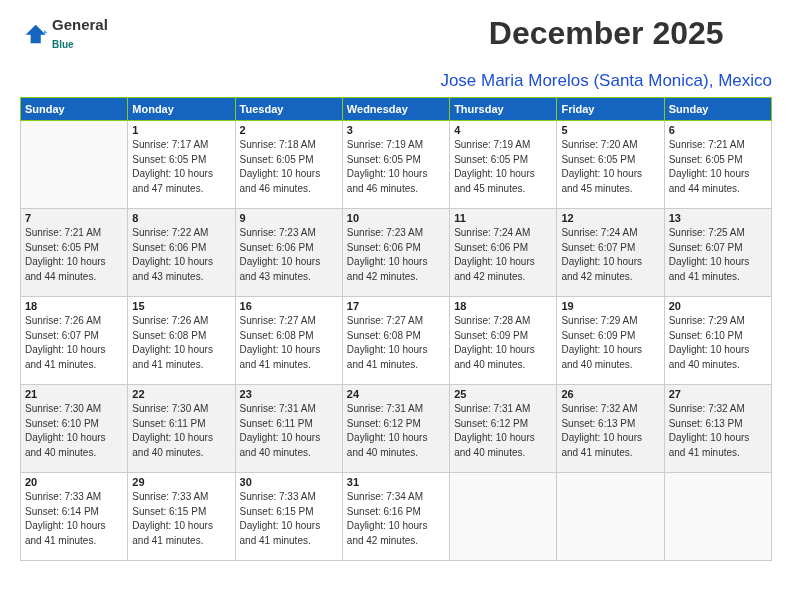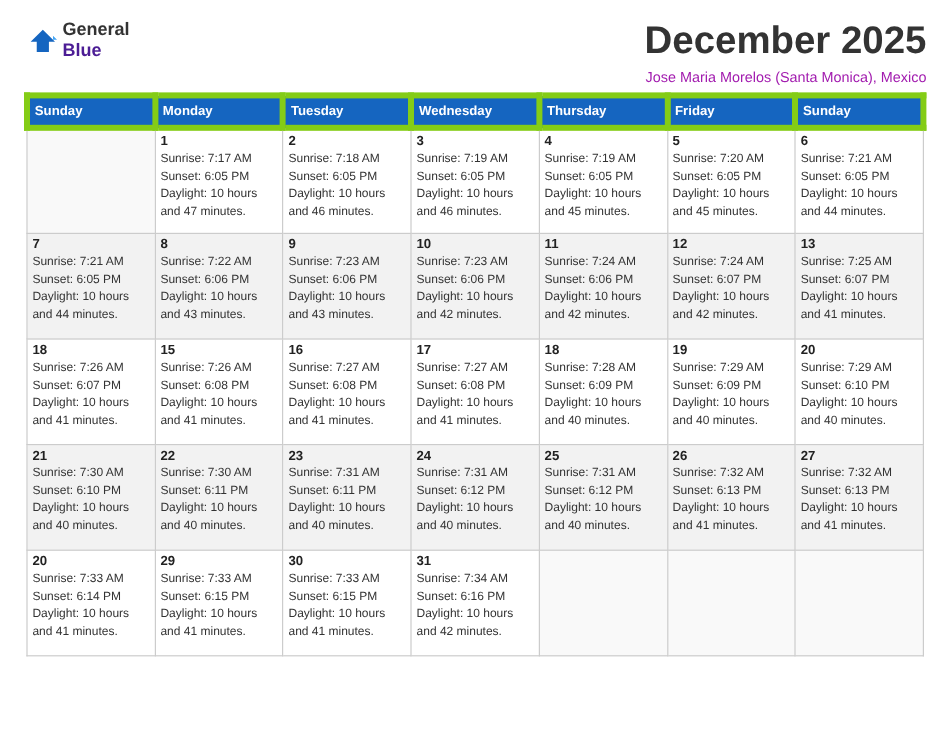--- a/index.html
+++ b/index.html
@@ -35,38 +35,38 @@
       text-align: right;
     }
     .month-title {
       font-size: 32px;
       font-weight: bold;
       color: #333;
       line-height: 1.1;
       text-align: center;
     }
     .location-title {
-      font-size: 12px;
-      color: #a21caf;
-      margin-top: 6px;
+      font-size: 17px;
+      color: #1d4ed8;
+      margin-top: 20px;
     }
     .calendar {
       width: 100%;
       border-collapse: collapse;
       margin-top: 6px;
       font-size: 9.5px;
     }
     .calendar th {
       background: #1565c0;
       color: #fff;
       padding: 5px 4px;
       text-align: left;
       font-size: 11px;
       font-weight: bold;
-      border: 5px solid #84cc16;
+      border: 1px solid #84cc16;
     }
     .calendar td {
       border: 1px solid #ccc;
       vertical-align: top;
       padding: 3px 4px;
       width: calc(100% / 7);
       min-height: 75px;
       height: 88px;
       background: #fff;
     }
@@ -94,21 +94,21 @@
 <div class="page">
   <div class="header-top">
     <div class="logo">
       <svg class="logo-icon" width="32" height="26" viewBox="0 0 32 26">
         <rect x="0" y="0" width="32" height="26" fill="white"></rect>
         <polygon points="18,2 30,14 24,14 24,24 12,24 12,14 6,14" fill="#1565c0"></polygon>
         <polygon points="22,2 32,12 28,12 28,8" fill="#42a5f5"></polygon>
       </svg>
       <div>
         <span style="font-size:15px;font-weight:bold;color:#333;">General</span><br>
-        <span style="font-size:15px;font-weight:bold;color:#4c1d95;">Blue</span>
+        <span style="font-size:10px;font-weight:bold;color:#0f766e;">Blue</span>
       </div>
     </div>
     <div class="title-block">
       <div class="month-title">December 2025</div>
       <div class="location-title">Jose Maria Morelos (Santa Monica), Mexico</div>
     </div>
   </div>
 
   <table class="calendar">
     <thead>

